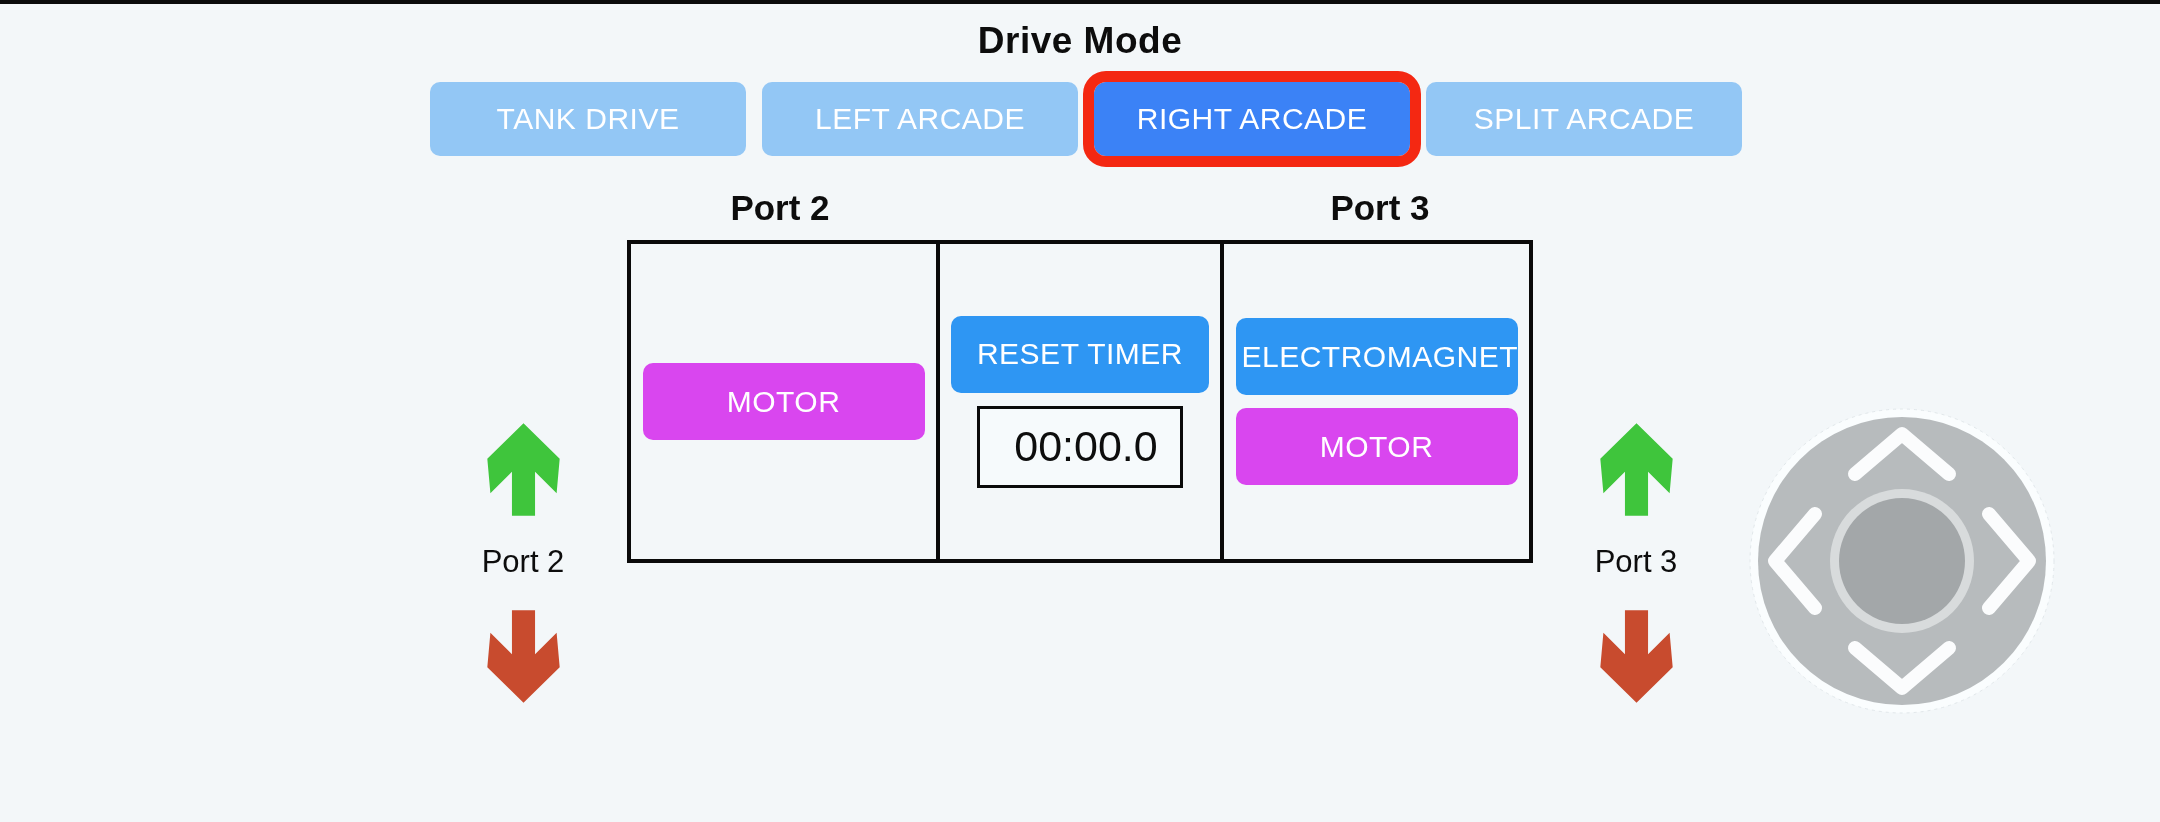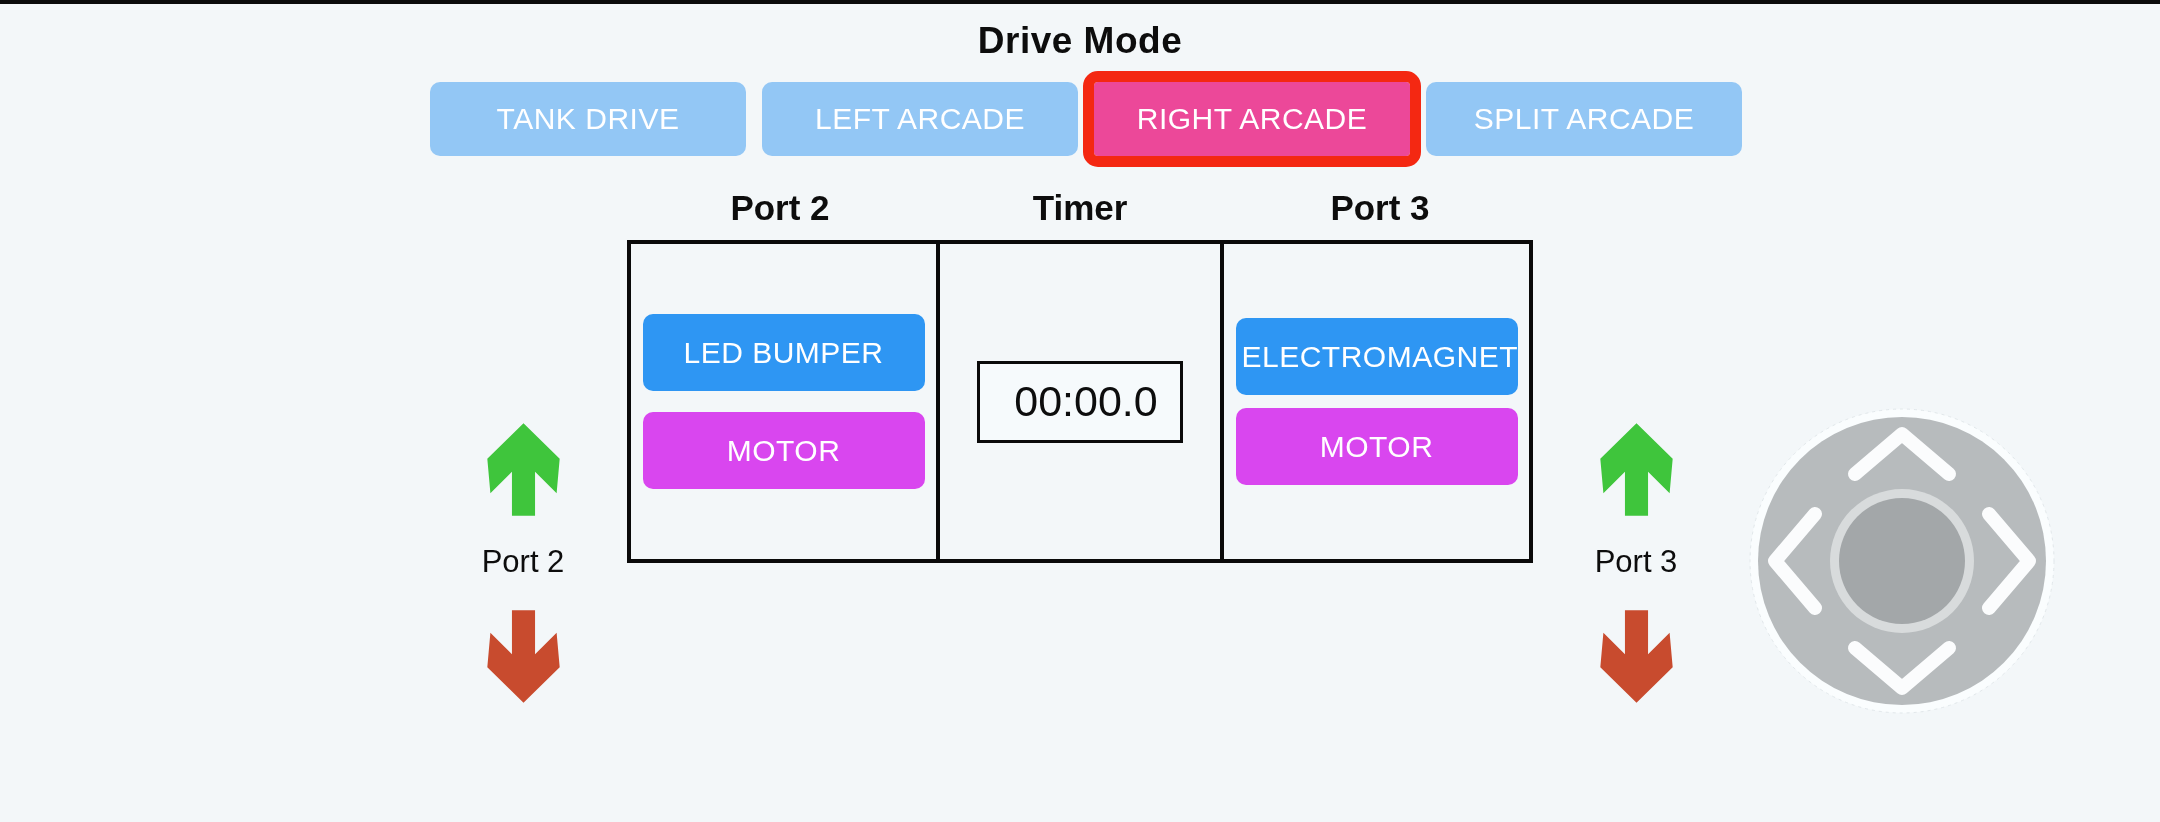--- a/index.html
+++ b/index.html
@@ -30,22 +30,22 @@
   }
   .drive-btn{
     width:316px;height:74px;
     border:none;border-radius:10px;
     background:#93c7f5;color:#ffffff;
     font-family:"Liberation Sans","DejaVu Sans",sans-serif;
     font-size:30px;letter-spacing:0.5px;
     cursor:pointer;
   }
   .drive-btn.active{
-    background:#ec4899;
-    border-radius:4px;
+    background:#3b82f6;
+    border-radius:12px;
     outline:11px solid #f42812;
     outline-offset:0px;
   }
   
   .header-row{
     position:absolute;left:627px;top:186px;width:906px;
     display:flex;justify-content:space-between;
   }
   .col-header{
     display:inline-block;text-align:center;
@@ -124,30 +124,29 @@
 
   <div class="drive-row">
     <button class="drive-btn">TANK DRIVE</button>
     <button class="drive-btn">LEFT ARCADE</button>
     <button class="drive-btn active">RIGHT ARCADE</button>
     <button class="drive-btn">SPLIT ARCADE</button>
   </div>
 
   <div class="header-row">
     <span class="col-header w1">Port 2</span>
-    <span class="col-header w2">Timer</span>
     <span class="col-header w3">Port 3</span>
   </div>
 
   <div class="panel">
     <div class="cell c1">
-      <button class="cell-btn on">LED BUMPER</button>
       <button class="cell-btn off">MOTOR</button>
     </div>
     <div class="cell c2">
+      <button class="cell-btn on narrow">RESET TIMER</button>
       <div class="timer-display">00:00.0</div>
     </div>
     <div class="cell c3">
       <button class="cell-btn on">ELECTROMAGNET</button>
       <button class="cell-btn off">MOTOR</button>
     </div>
   </div>
 
   <div class="side-group left">
     <button class="arrow-btn">

